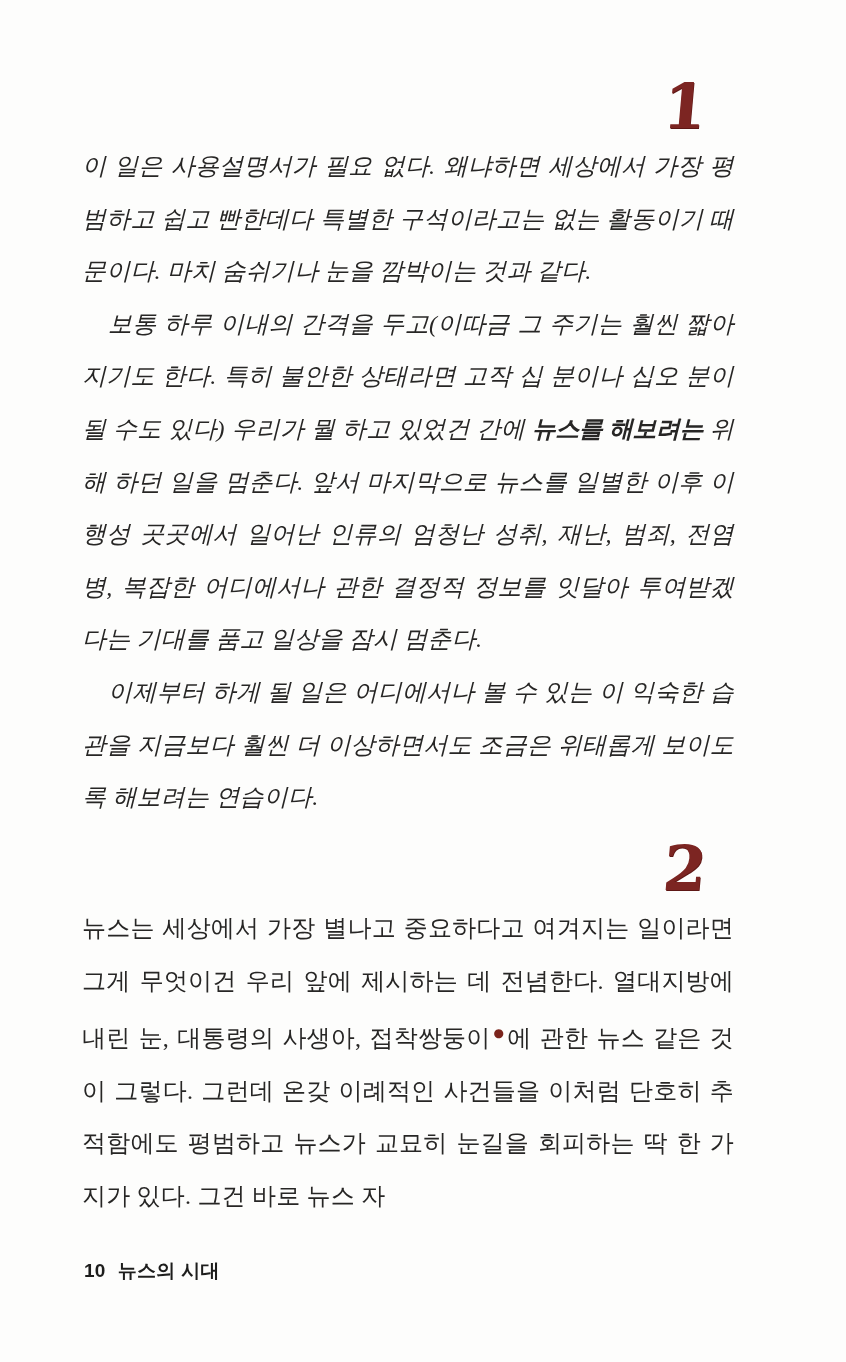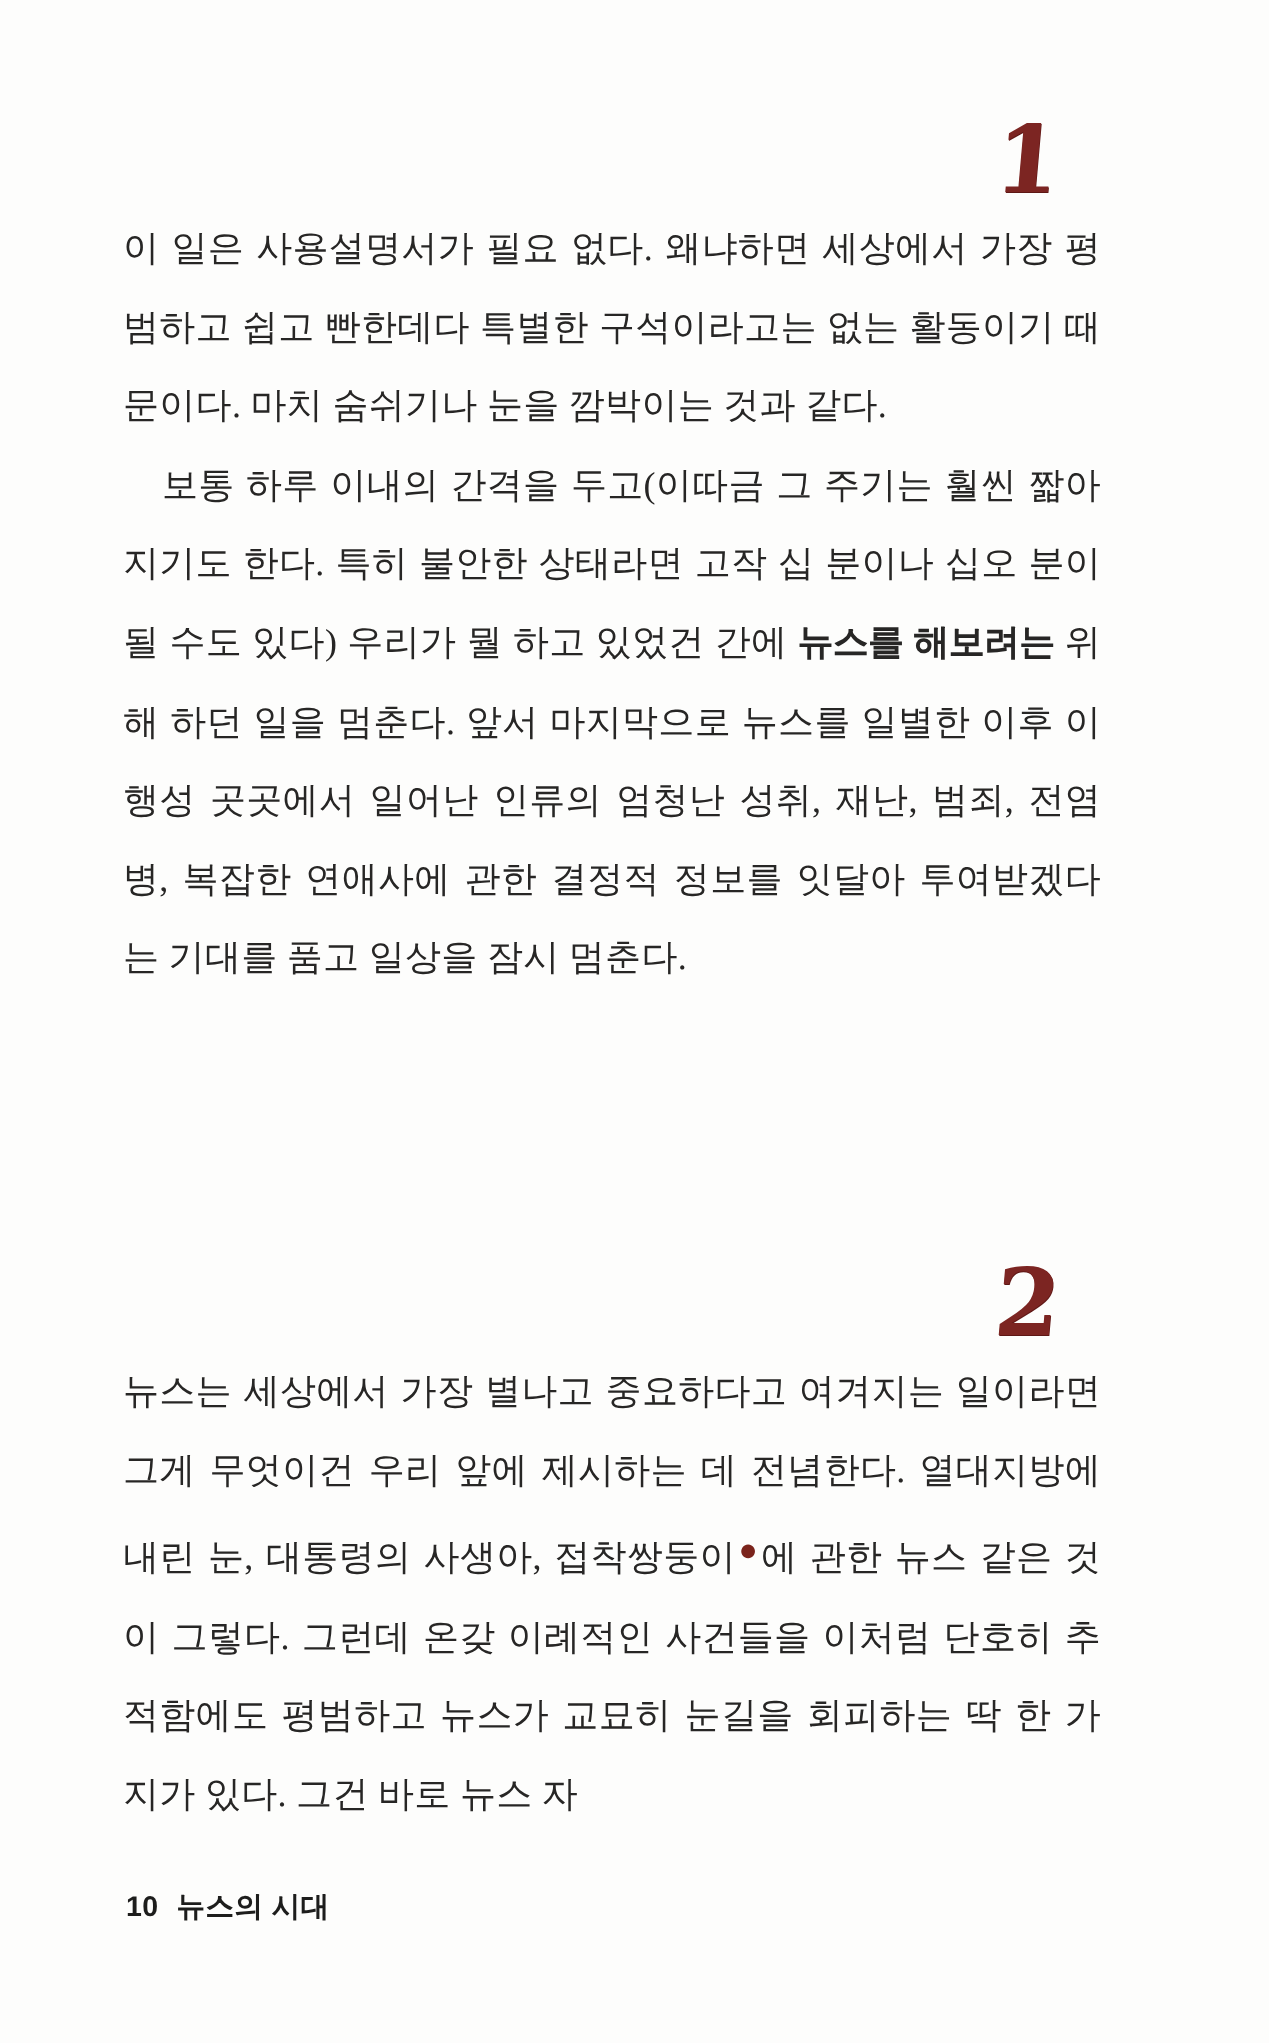--- a/index.html
+++ b/index.html
@@ -33,21 +33,21 @@
   .paras {
     position: absolute;
     left: 82px;
     width: 652px;
     font-size: 24px;
     line-height: 52.6px;
     letter-spacing: 0.2px;
     text-align: justify;
     color: #272625;
   }
-  #paras-1 { top: 140px; }
+  #paras-1 { top: 140px; font-style: italic; }
   #paras-2 { top: 902px; }
   .para { margin: 0; }
   .para.indent { text-indent: 26px; }
   .seg-bold {
     font-family: "Liberation Sans", "DejaVu Sans", sans-serif;
     font-weight: 700;
     letter-spacing: -0.5px;
   }
   .footnote-dot {
     color: #7b241c;
@@ -70,21 +70,22 @@
 </style>
 </head>
 <body>
 
 <div class="page">
 
   <div class="numeral" id="numeral-1">1</div>
 
   <div class="paras" id="paras-1">
       <p class="para"><span class="seg">이 일은 사용설명서가 필요 없다. 왜냐하면 세상에서 가장 평범하고 쉽고 빤한데다 특별한 구석이라고는 없는 활동이기 때문이다. 마치 숨쉬기나 눈을 깜박이는 것과 같다.</span></p>
-      <p class="para indent"><span class="seg">보통 하루 이내의 간격을 두고(이따금 그 주기는 훨씬 짧아지기도 한다. 특히 불안한 상태라면 고작 십 분이나 십오 분이 될 수도 있다) 우리가 뭘 하고 있었건 간에 </span><span class="seg-bold">뉴스를 해보려는</span><span class="seg"> 위해 하던 일을 멈춘다. 앞서 마지막으로 뉴스를 일별한 이후 이 행성 곳곳에서 일어난 인류의 엄청난 성취, 재난, 범죄, 전염병, 복잡한 연애사에 관한 결정적 정보를 잇달아 투여받겠다는 기대를 품고 일상을 잠시 멈춘다.</span></p>
+      <p class="para indent"><span class="seg">보통 하루 이내의 간격을 두고(이따금 그 주기는 훨씬 짧아지기도 한다. 특히 불안한 상태라면 고작 십 분이나 십오 분이 될 수도 있다) 우리가 뭘 하고 있었건 간에 </span><span class="seg-bold">뉴스를 해보려는</span><span class="seg"> 위해 하던 일을 멈춘다. 앞서 마지막으로 뉴스를 일별한 이후 이 행성 곳곳에서 일어난 인류의 엄청난 성취, 재난, 범죄, 전염병, 복잡한 어디에서나 관한 결정적 정보를 잇달아 투여받겠다는 기대를 품고 일상을 잠시 멈춘다.</span></p>
+      <p class="para indent"><span class="seg">이제부터 하게 될 일은 어디에서나 볼 수 있는 이 익숙한 습관을 지금보다 훨씬 더 이상하면서도 조금은 위태롭게 보이도록 해보려는 연습이다.</span></p>
     </div>
 
   <div class="numeral" id="numeral-2">2</div>
 
   <div class="paras" id="paras-2">
       <p class="para"><span class="seg">뉴스는 세상에서 가장 별나고 중요하다고 여겨지는 일이라면 그게 무엇이건 우리 앞에 제시하는 데 전념한다. 열대지방에 내린 눈, 대통령의 사생아, 접착쌍둥이</span><span class="footnote-dot">●</span><span class="seg">에 관한 뉴스 같은 것이 그렇다. 그런데 온갖 이례적인 사건들을 이처럼 단호히 추적함에도 평범하고 뉴스가 교묘히 눈길을 회피하는 딱 한 가지가 있다. 그건 바로 뉴스 자</span></p>
     </div>
 
   <div class="footer">
     <span class="pagenum">10</span><span>뉴스의 시대</span>

